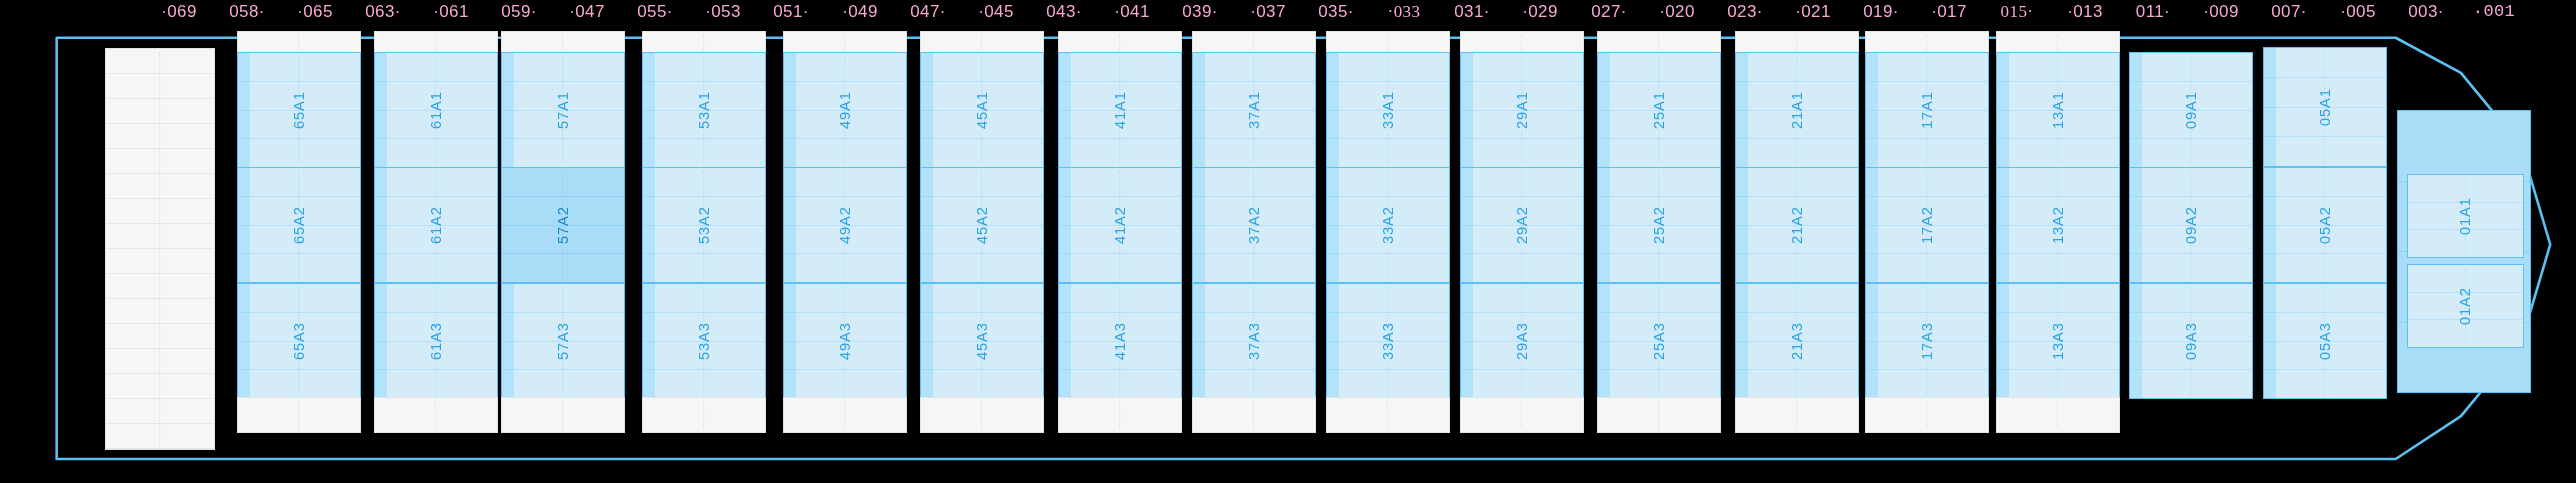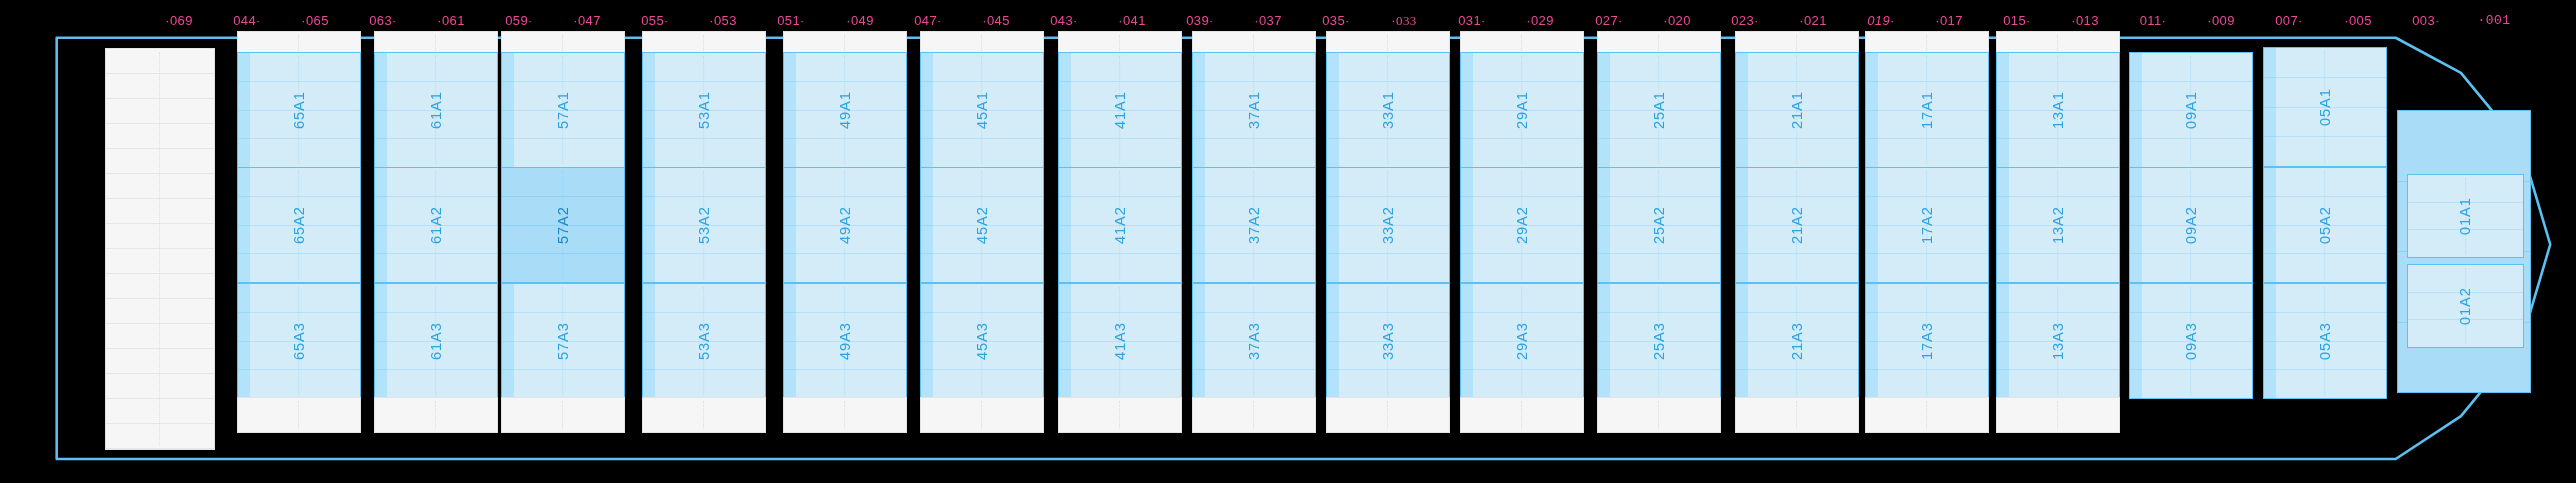--- a/index.html
+++ b/index.html
@@ -26,24 +26,24 @@
   
   #axis {
     position: absolute;
     left: 0;
     top: 0;
     width: 2576px;
     height: 20.6px;
   }
   .axis-tick {
     position: absolute;
-    top: 13px;
-    font-size: 13px;
+    top: 2px;
+    font-size: 17px;
     letter-spacing: 0.4px;
-    color: #ec4899;
+    color: #f9a8d4;
     white-space: nowrap;
     transform: translateX(-50%);
     font-family: "Liberation Sans", sans-serif;
   }
 
   
   #hull {
     position: absolute;
     left: 0;
     top: 0;
@@ -160,21 +160,21 @@
   }
   .ruler-col .rows > i { border-bottom: 0.9px solid #e6e6e6; }
 </style>
 </head>
 <body>
 
 <div id="stage">
 
   <div id="axis">
       <div class="axis-tick" style="left: 179px;">·069</div>
-      <div class="axis-tick" style="left: 247px;">044·</div>
+      <div class="axis-tick" style="left: 247px;">058·</div>
       <div class="axis-tick" style="left: 315px;">·065</div>
       <div class="axis-tick" style="left: 383px;">063·</div>
       <div class="axis-tick" style="left: 451px;">·061</div>
       <div class="axis-tick" style="left: 519px;">059·</div>
       <div class="axis-tick" style="left: 587px;">·047</div>
       <div class="axis-tick" style="left: 655px;">055·</div>
       <div class="axis-tick" style="left: 723px; text-align: right;">·053</div>
       <div class="axis-tick" style="left: 791px;">051·</div>
       <div class="axis-tick" style="left: 860px;">·049</div>
       <div class="axis-tick" style="left: 928px;">047·</div>
@@ -184,23 +184,23 @@
       <div class="axis-tick" style="left: 1200px;">039·</div>
       <div class="axis-tick" style="left: 1268px;">·037</div>
       <div class="axis-tick" style="left: 1336px;">035·</div>
       <div class="axis-tick" style="left: 1404px; font-family: Liberation Serif, serif;">·033</div>
       <div class="axis-tick" style="left: 1472px;">031·</div>
       <div class="axis-tick" style="left: 1540px;">·029</div>
       <div class="axis-tick" style="left: 1609px;">027·</div>
       <div class="axis-tick" style="left: 1677px;">·020</div>
       <div class="axis-tick" style="left: 1745px;">023·</div>
       <div class="axis-tick" style="left: 1813px;">·021</div>
-      <div class="axis-tick" style="left: 1881px; font-style: italic;">019·</div>
+      <div class="axis-tick" style="left: 1881px;">019·</div>
       <div class="axis-tick" style="left: 1949px;">·017</div>
-      <div class="axis-tick" style="left: 2017px;">015·</div>
+      <div class="axis-tick" style="left: 2017px; font-family: Liberation Serif, serif;">015·</div>
       <div class="axis-tick" style="left: 2085px;">·013</div>
       <div class="axis-tick" style="left: 2153px;">011·</div>
       <div class="axis-tick" style="left: 2221px;">·009</div>
       <div class="axis-tick" style="left: 2289px;">007·</div>
       <div class="axis-tick" style="left: 2358px;">·005</div>
       <div class="axis-tick" style="left: 2426px;">003·</div>
       <div class="axis-tick" style="left: 2494px; font-family: Liberation Mono, monospace;">·001</div>
     </div>
 
   <svg id="hull" viewBox="0 0 3000 563" preserveAspectRatio="none">

